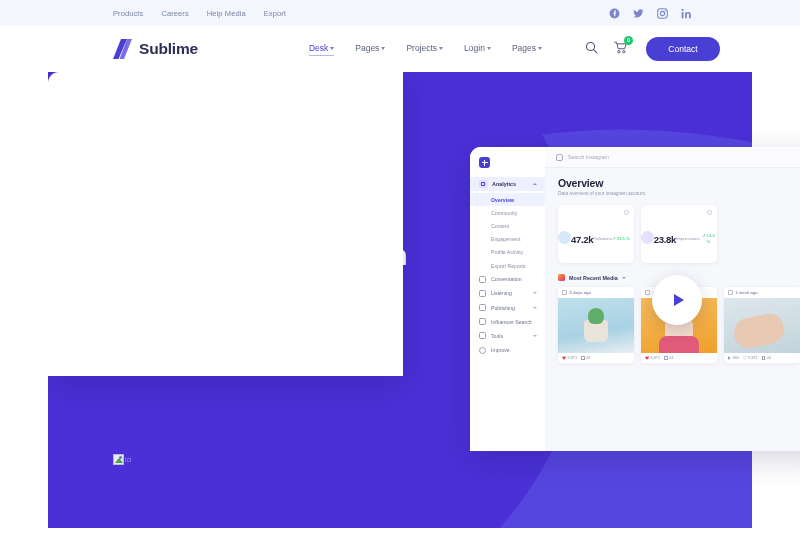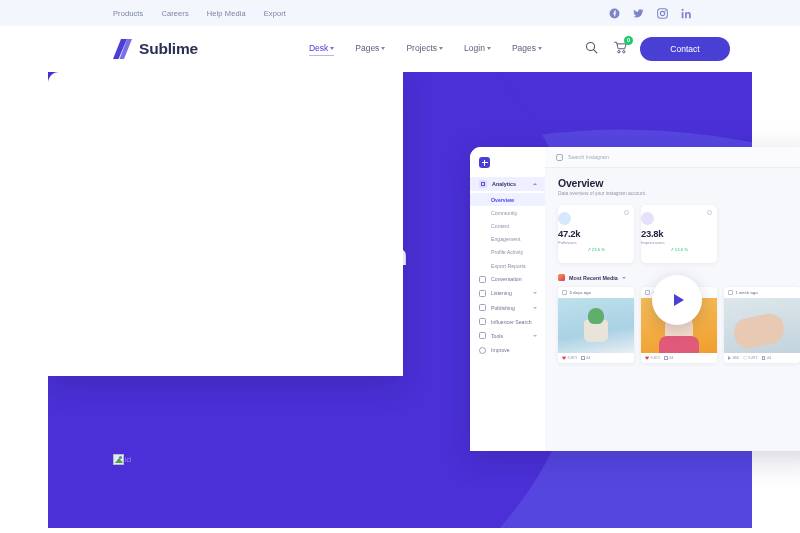--- a/index.html
+++ b/index.html
@@ -47,21 +47,21 @@
     border-top:3px solid currentColor;opacity:.75;display:block;margin-top:1px;
   }
   .nav-tools{display:flex;align-items:center;gap:16px;margin-left:22px;}
   .icon-btn{display:block;position:relative;}
   .cart-badge{
     position:absolute;right:-5px;top:-4px;min-width:9px;height:9px;border-radius:5px;
     background:#1ec96b;color:#fff;font-size:5.5px;line-height:9px;text-align:center;
     font-weight:700;padding:0 1px;box-sizing:border-box;
   }
   .contact-btn{
-    margin-left:12px;width:90px;height:24px;border-radius:13px;background:#4a3fd4;
+    margin-left:18px;width:74px;height:24px;border-radius:13px;background:#4a3fd4;
     color:#fff;font-size:8.5px;border:none;cursor:pointer;
     display:flex;align-items:center;justify-content:center;font-family:inherit;
   }
 
   
   .hero{
     position:absolute;left:48px;top:72px;width:704px;height:456px;
     background:#4a30d6;overflow:hidden;
   }
   .hero-blob{
@@ -165,21 +165,21 @@
   }
   .ds-ico{width:7px;height:7px;border:.9px solid #a8adc4;border-radius:2px;box-sizing:border-box;}
   .ds-text{font-size:5.2px;color:#a3a8bf;}
   .dash-body{padding:9px 0 0 13px;}
   .ov-title{font-size:10.5px;font-weight:700;color:#23243f;margin:0;letter-spacing:-.2px;}
   .ov-sub{font-size:4.8px;color:#9296b0;margin:2px 0 0 0;}
   .stat-row{display:flex;gap:7px;margin-top:9px;}
   .stat-card{
     width:76px;flex:0 0 76px;height:58px;background:#ffffff;border-radius:5px;
     box-shadow:0 1px 4px rgba(40,30,90,.07);position:relative;
-    display:flex;flex-direction:column;padding-top:7px;box-sizing:border-box;
+    display:flex;flex-direction:row;align-items:center;padding-top:7px;box-sizing:border-box;
   }
   .stat-ico{width:13px;height:13px;border-radius:50%;display:block;}
   .stat-info{
     position:absolute;right:5px;top:5px;width:5px;height:5px;border-radius:50%;
     border:.8px solid #c7cadb;box-sizing:border-box;
   }
   .stat-val{font-size:9.5px;font-weight:700;color:#23243f;margin-top:3px;letter-spacing:-.3px;}
   .stat-lab{font-size:4.4px;color:#9296b0;margin-top:1px;}
   .stat-delta{font-size:4.2px;color:#1ec96b;margin-top:2px;text-align:center;line-height:1.25;}
 

